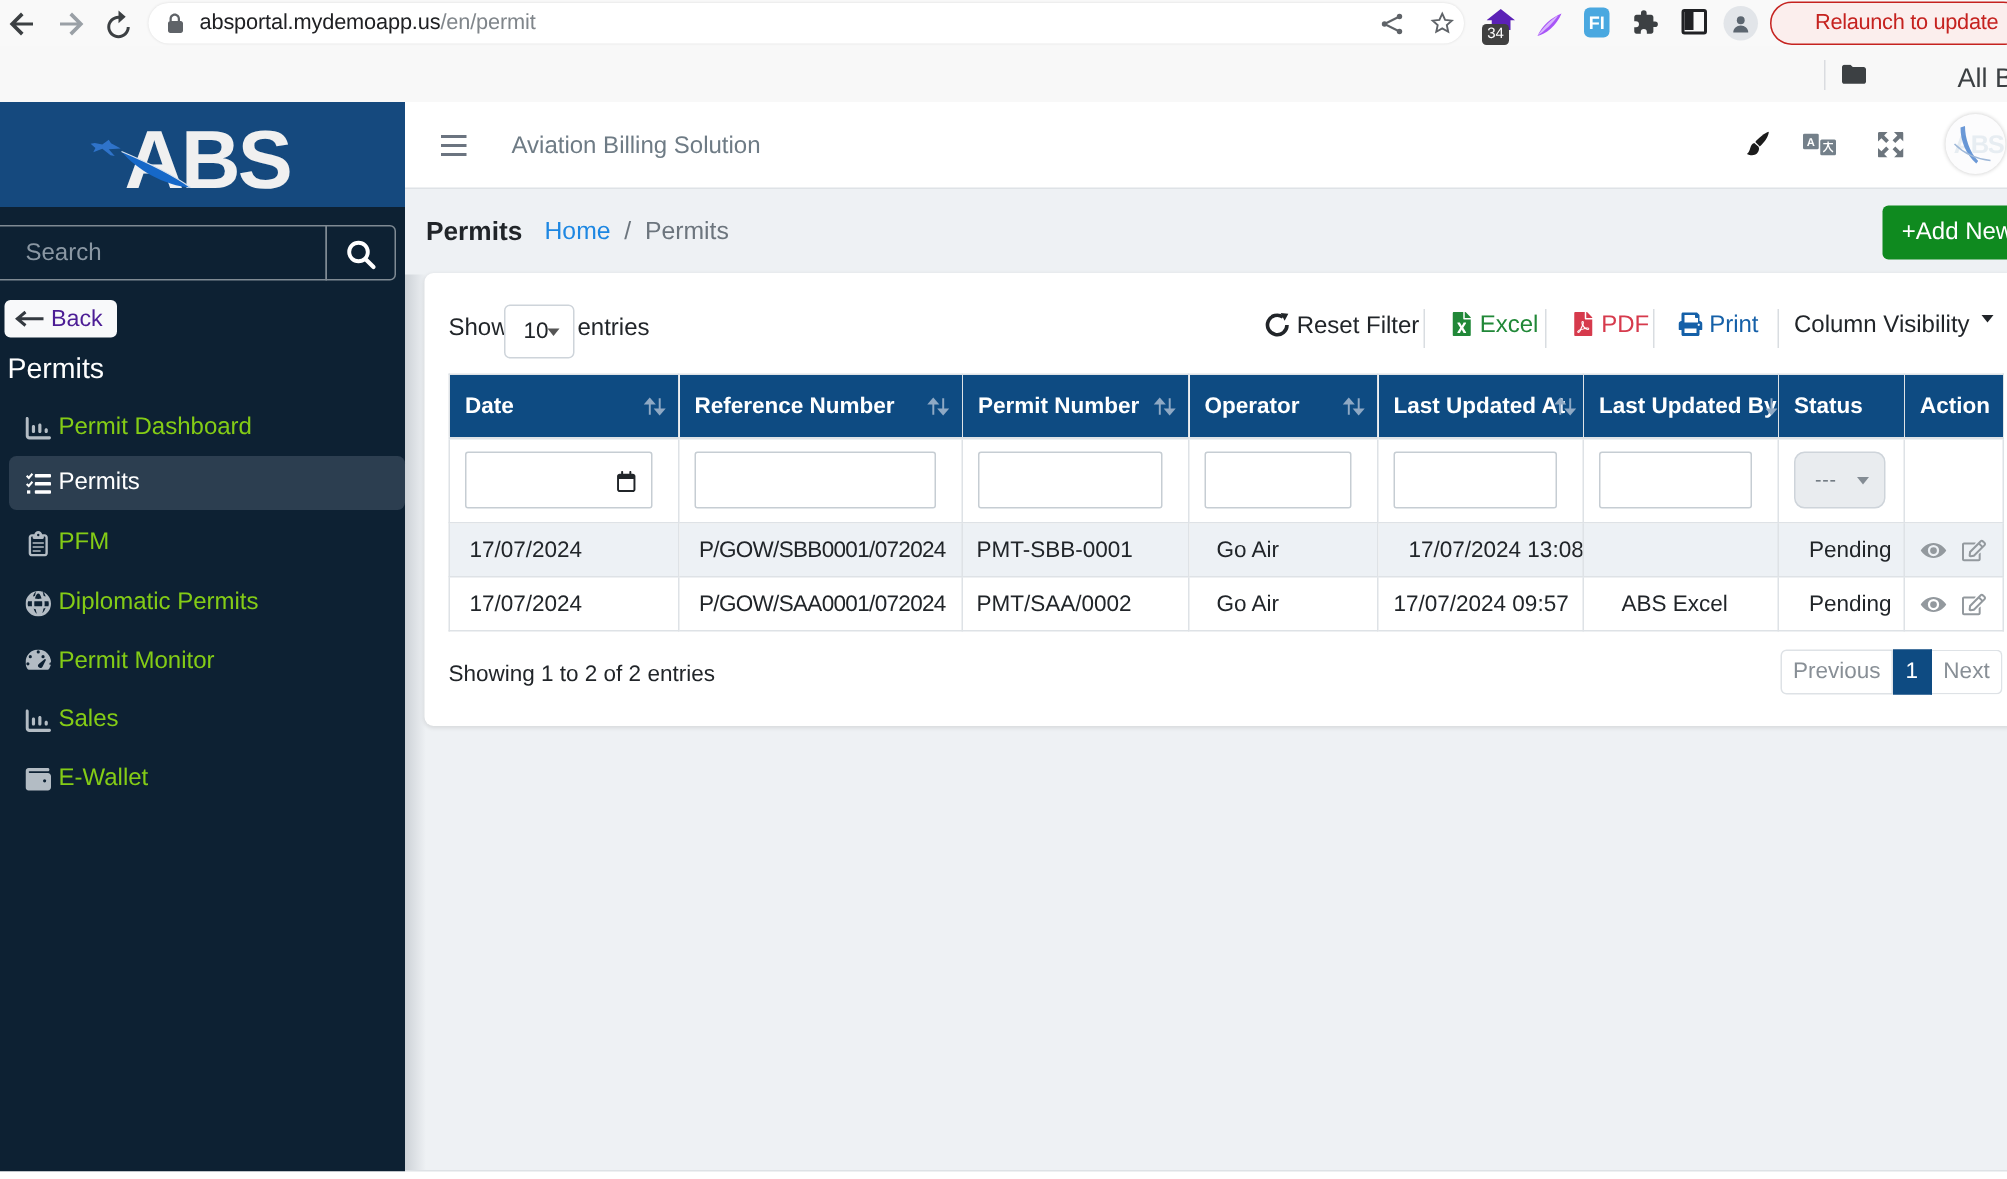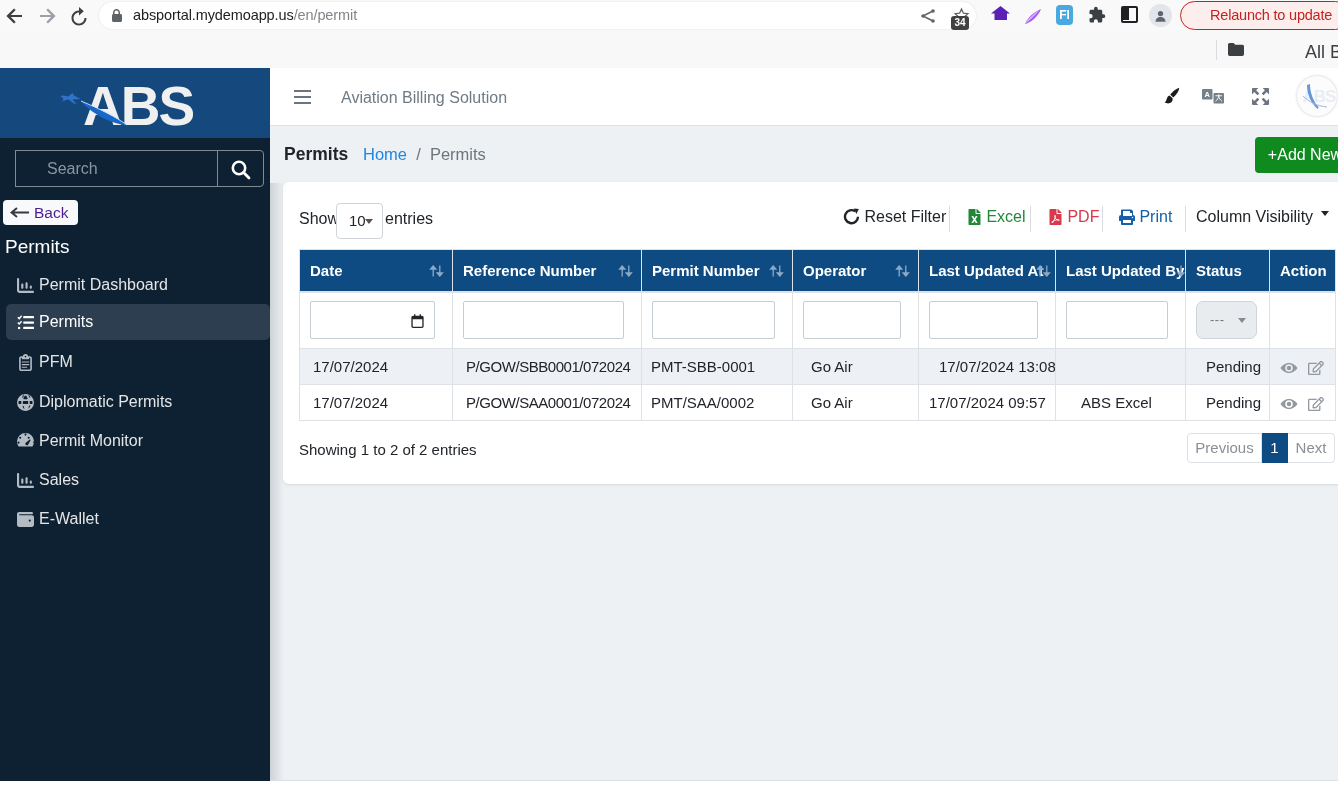--- a/index.html
+++ b/index.html
@@ -20,25 +20,25 @@
   #bm-text { position:absolute; left:1305px; top:11px; font-size:18px; color:#3c4043; white-space:nowrap; }
 
   
   #page { position:absolute; left:0; top:68px; width:1338px; height:718px; background:#eef1f4; }
 
   
   #sidebar { position:absolute; left:0; top:0; width:270px; height:713px; background:#0d2133; }
   #logoband { position:absolute; left:0; top:0; width:270px; height:70px; background:#15497e; }
   #sb-shadow { position:absolute; left:270px; top:0; width:14px; height:713px; background:linear-gradient(to right, rgba(120,130,140,0.28), rgba(120,130,140,0)); }
   #searchwrap { position:absolute; left:-1px; top:82px; width:265px; height:37px; }
-  #searchinput { position:absolute; left:0; top:0; width:219px; height:37px; background:#0d2133; border:1px solid #7f8a93; color:#8a97a3; font-size:16px; line-height:35px; padding-left:31px;margin-left:16px; }
+  #searchinput { position:absolute; left:0; top:0; width:219px; height:37px; background:#0d2133; border:1px solid #7f8a93; color:#8a97a3; font-size:16px; line-height:35px; padding-left:17px; }
   #searchbtn { position:absolute; left:218px; top:0; width:47px; height:37px; background:#0d2133; border:1px solid #7f8a93; border-radius:0 4px 4px 0; color:#fff; }
   #backbtn { position:absolute; left:3px; top:132px; width:75px; height:25px; background:#f8f9fa; border-radius:4px; color:#4c1d95; font-size:15.5px; line-height:25px; }
   #sb-title { position:absolute; left:5px; top:168px; color:#fff; font-size:19px; }
-  .mi { position:absolute; left:0; width:270px; height:36px; color:#e5e5e5; font-size:16px; line-height:36px; }
+  .mi { position:absolute; left:0; width:270px; height:36px; color:#84cc16; font-size:16px; line-height:36px; }
   .mi .ic { position:absolute; left:17px; top:10px; width:17px; height:17px; }
   .mi .tx { position:absolute; left:39px; }
   .mi.active { background:#2c3e50; border-radius:5px; left:6px; width:264px; color:#fff; }
   .mi.active .ic { left:11px; }
   .mi.active .tx { left:33px; }
 
   
   #navbar { position:absolute; left:270px; top:0; width:1068px; height:58px; background:#fff; border-bottom:1px solid #dee2e6; }
   #hamb { position:absolute; left:24px; top:22px; width:17px; height:15px; }
   #hamb div { height:2.2px; background:#6b7480; margin-bottom:3.8px; }
@@ -108,21 +108,21 @@
         <circle cx="3" cy="8" r="1.8" fill="#5f6368"></circle>
         <circle cx="13" cy="13" r="1.8" fill="#5f6368"></circle>
         <path d="M3 8l10-5M3 8l10 5" stroke="#5f6368" stroke-width="1.4" fill="none"></path>
       </svg>
     <svg class="abs" style="left:953px; top:7px" width="17" height="17" viewBox="0 0 24 24">
         <path d="M12 3l2.7 5.8 6.3.7-4.7 4.3 1.3 6.2L12 16.9 6.4 20l1.3-6.2L3 9.5l6.3-.7z" fill="none" stroke="#5f6368" stroke-width="1.8"></path>
       </svg>
     <svg class="abs" style="left:991px; top:6px" width="19" height="14" viewBox="0 0 19 14">
         <path d="M9.5 0L19 7.5h-3V14H3.5V7.5H0z" fill="#5b21b6"></path>
       </svg>
-    <div class="abs" style="left:951px; top:16px; width:18px; height:14px; background:#404040; border-radius:3px; color:#fff; font-size:10px; font-weight:bold; text-align:center; line-height:14px;">34</div>
+    <div class="abs" style="left:988px; top:16px; width:18px; height:14px; background:#404040; border-radius:3px; color:#fff; font-size:10px; font-weight:normal; text-align:center; line-height:14px;">34</div>
     <svg class="abs" style="left:1024px; top:8px" width="18" height="17" viewBox="0 0 18 17">
         <path d="M1 16C6 15 14 9 17 1 10 4 4 9 1 16z" fill="#a855f7"></path>
         <path d="M1 16C5 13 12 7 15 2 9 6 4 11 1 16z" fill="#d8b4fe"></path>
       </svg>
     <div class="abs" style="left:1056px; top:5px; width:17px; height:20px; background:#4aa8e0; border-radius:4px; color:#fff; font-size:12px; font-weight:bold; text-align:center; line-height:20px;">FI</div>
     <svg class="abs" style="left:1088px; top:6px" width="18" height="18" viewBox="0 0 24 24">
         <path d="M20.5 11H19V7c0-1.1-.9-2-2-2h-4V3.5a2.5 2.5 0 00-5 0V5H4c-1.1 0-2 .9-2 2v3.8h1.5a2.7 2.7 0 010 5.4H2V20c0 1.1.9 2 2 2h3.8v-1.5a2.7 2.7 0 015.4 0V22H17c1.1 0 2-.9 2-2v-4h1.5a2.5 2.5 0 000-5z" fill="#3c4043"></path>
       </svg>
     <div class="abs" style="left:1121px; top:6px; width:17px; height:17px; border:2.5px solid #202124; border-radius:2px;">
         <div style="position:absolute; left:0; top:0; width:6px; height:12px; background:#202124;"></div>

